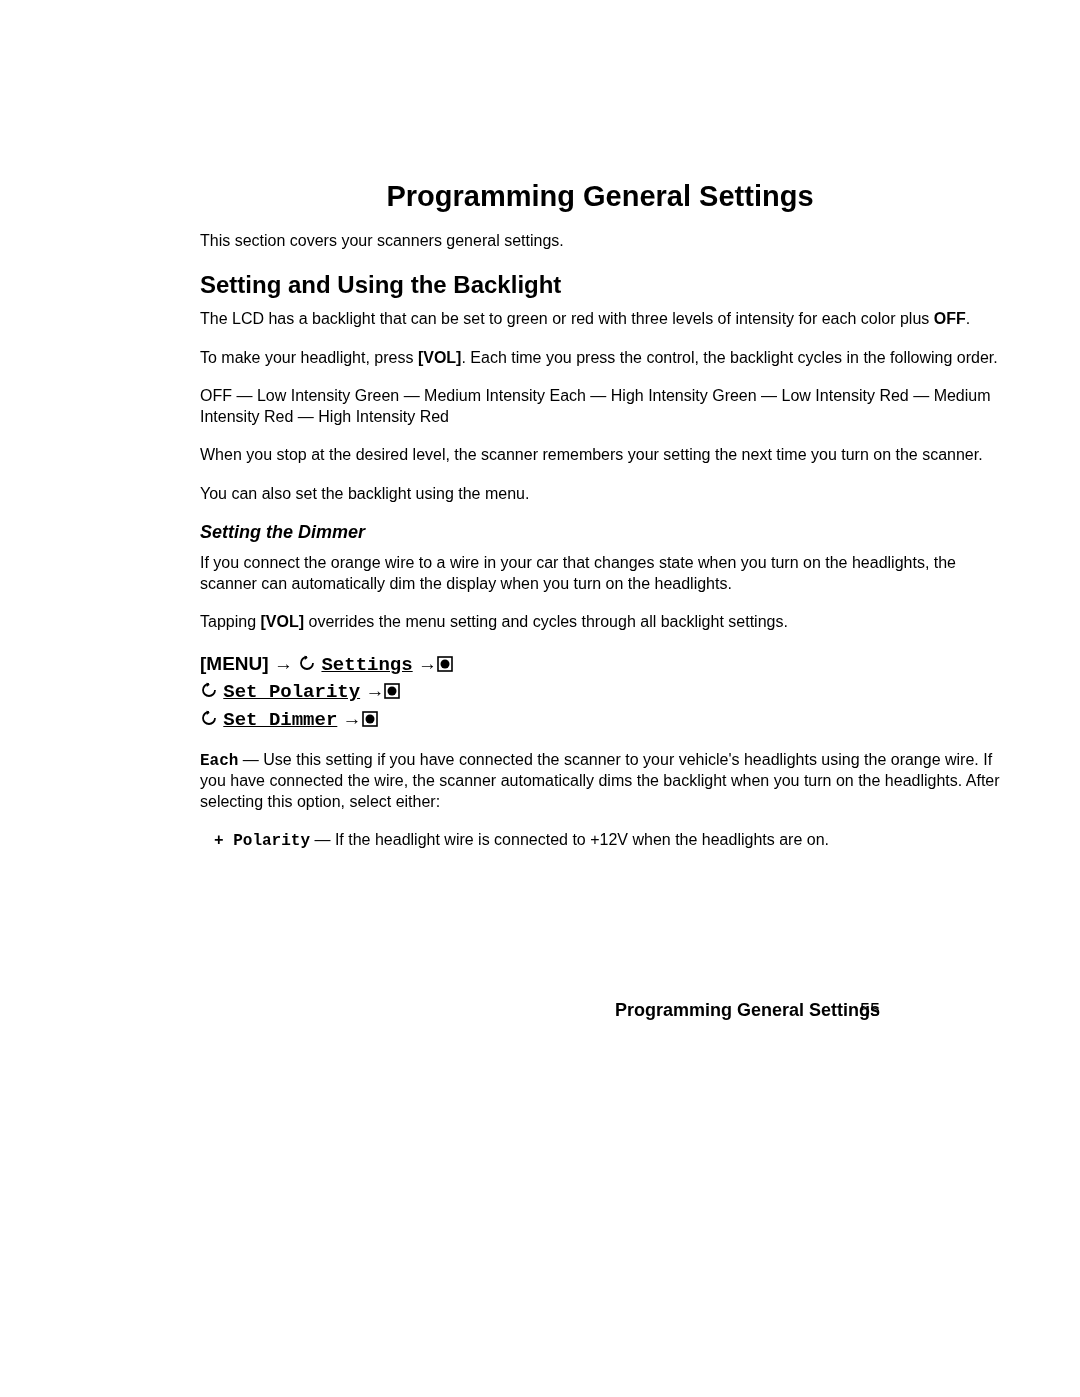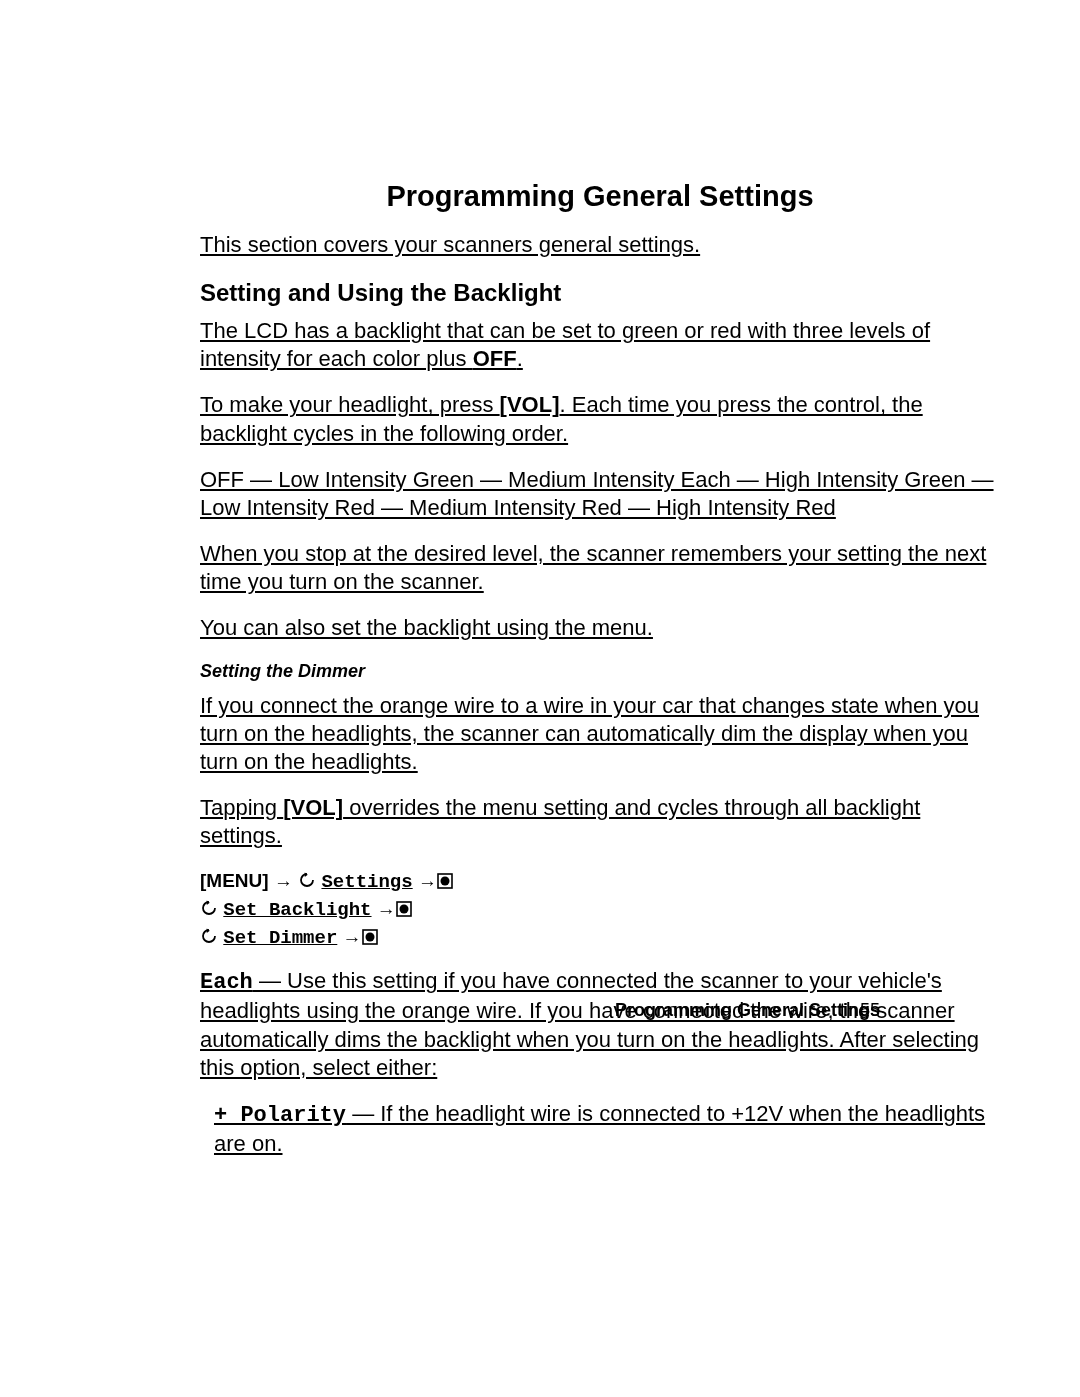--- a/index.html
+++ b/index.html
@@ -18,24 +18,23 @@
     padding: 180px 80px 0 200px;
     position: relative;
   }
   h1.title {
     font-size: 29px;
     font-weight: bold;
     text-align: center;
     margin: 0 0 18px 0;
   }
   p {
-    font-size: 22px;
+    font-size: 16px;
     line-height: 1.28;
     margin: 0 0 18px 0;
-    text-decoration: underline;
   }
   h2.section {
     font-size: 24px;
     font-weight: bold;
     margin: 20px 0 10px 0;
   }
   h3.subsection {
     font-size: 18px;
     font-style: italic;
     font-weight: bold;
@@ -109,21 +108,21 @@
       <span class="arrow">→</span><span class="icon"><svg width="16" height="16" viewBox="0 0 16 16">
             <rect x="1" y="1" width="14" height="14" fill="none" stroke="#000" stroke-width="1.6"></rect>
             <circle cx="8" cy="8" r="4.5" fill="#000"></circle>
           </svg></span>
     </div>
     <div>
       <span class="icon"><svg width="18" height="18" viewBox="0 0 24 24">
             <path d="M12 4 a8 8 0 1 0 8 8" fill="none" stroke="#000" stroke-width="2.4"></path>
             <path d="M9 2 L13 5 L9 8 Z" fill="#000"></path>
           </svg></span>
-      <span class="mono-u">Set Backlight</span>
+      <span class="mono-u">Set Polarity</span>
       <span class="arrow">→</span><span class="icon"><svg width="16" height="16" viewBox="0 0 16 16">
             <rect x="1" y="1" width="14" height="14" fill="none" stroke="#000" stroke-width="1.6"></rect>
             <circle cx="8" cy="8" r="4.5" fill="#000"></circle>
           </svg></span>
     </div>
     <div>
       <span class="icon"><svg width="18" height="18" viewBox="0 0 24 24">
             <path d="M12 4 a8 8 0 1 0 8 8" fill="none" stroke="#000" stroke-width="2.4"></path>
             <path d="M9 2 L13 5 L9 8 Z" fill="#000"></path>
           </svg></span>

